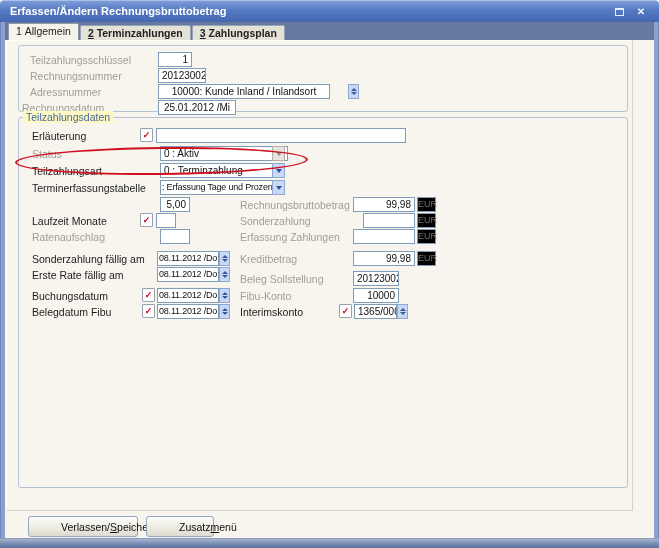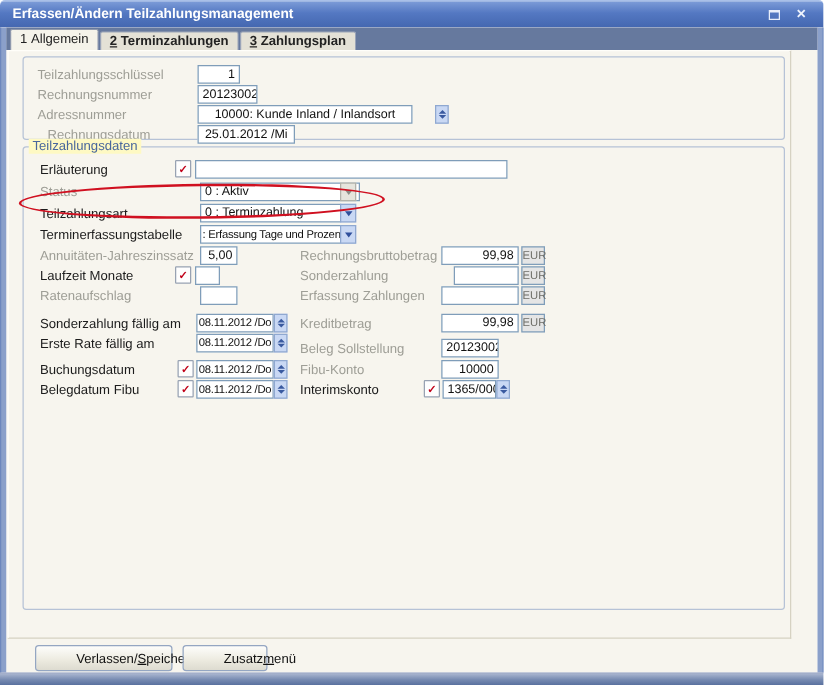--- a/index.html
+++ b/index.html
@@ -28,21 +28,21 @@
   .pageframe{position:absolute;left:6px;top:40px;width:627px;height:471px;
     border-top:1px solid #fffef9;border-left:1px solid #fffef9;border-right:1px solid #d6d2c2;border-bottom:1px solid #d6d2c2;}
   .grp{position:absolute;border:1px solid #b6c2d6;border-radius:3px;}
   .grp-title{position:absolute;font-size:10.5px;color:#49679c;background:#fef9c3;padding:0 3px;white-space:nowrap;}
   .lbl{position:absolute;font-size:10.5px;color:#1c1c1c;white-space:nowrap;}
   .lbl.dis{color:#9e9e96;}
   .tf{position:absolute;height:15px;background:#fff;border:1px solid #7f9db9;font-size:10px;line-height:13px;
     padding:0 3px;white-space:nowrap;overflow:hidden;color:#111;}
   .tf.r{text-align:right;} .tf.c{text-align:center;padding:0 1px;}
   .tf.tight{font-size:9px;letter-spacing:-0.2px;}
-  .cur{position:absolute;width:19px;height:15px;border:1px solid #7f9db9;background:#e5e5e5;color:#6e6e68;
+  .cur{position:absolute;width:19px;height:15px;border:1px solid #7f9db9;background:#000000;color:#6e6e68;
     font-size:9px;line-height:13px;text-align:center;}
   .spin{position:absolute;width:11px;height:15px;background:#c9d8f4;border:1px solid #8fa8d0;
     display:flex;flex-direction:column;align-items:center;justify-content:center;gap:1px;}
   .spin i{display:block;width:0;height:0;border-left:3px solid transparent;border-right:3px solid transparent;}
   .spin .up{border-bottom:3px solid #3a5aa0;}
   .spin .dn{border-top:3px solid #3a5aa0;}
   .dd{position:absolute;width:13px;height:15px;background:#c9d8f4;border:1px solid #8fa8d0;
     display:flex;align-items:center;justify-content:center;}
   .dd i{display:block;width:0;height:0;border-left:3px solid transparent;border-right:3px solid transparent;border-top:4px solid #2f4f9c;}
   .dd.ddis{background:#e6e5dd;border-color:#b2b2aa;}
@@ -55,21 +55,21 @@
 </style>
 </head>
 <body>
 
 <div class="window">
 
   <div class="pagebg"></div>
   <div class="pageframe"></div>
 
   <div class="titlebar">
-    <span class="title">Erfassen/Ändern Teilzahlungsmanagement</span>
+    <span class="title">Erfassen/Ändern Rechnungsbruttobetrag</span>
     <span class="wc wc-restore">
         <span class="restore-glyph"></span>
       </span>
     <span class="wc wc-close">✕</span>
   </div>
   <div class="sideL"></div>
   <div class="sideR"></div>
   <div class="bottombar"></div>
 
   <div class="tabstrip">
@@ -88,21 +88,21 @@
   <span class="lbl dis" style="left:30px;top:70px">Rechnungsnummer</span>
   <span class="tf r" style="left:158px;top:68px;width:48px">20123002</span>
 
   <span class="lbl dis" style="left:30px;top:86px">Adressnummer</span>
   <span class="tf c" style="left:158px;top:84px;width:172px">10000: Kunde Inland / Inlandsort</span>
   <span class="spin" style="left:348px;top:84px">
       <i class="up"></i>
       <i class="dn"></i>
     </span>
 
-  <span class="lbl dis" style="left:38px;top:102px">Rechnungsdatum</span>
+  <span class="lbl dis" style="left:22px;top:102px">Rechnungsdatum</span>
   <span class="tf c" style="left:158px;top:100px;width:78px">25.01.2012 /Mi</span>
 
   <div class="grp" style="left:18px;top:117px;width:610px;height:371px"></div>
   <span class="grp-title" style="left:23px;top:111px">Teilzahlungsdaten</span>
 
   <span class="lbl" style="left:32px;top:130px">Erläuterung</span>
   <span class="icon-btn" style="left:140px;top:128px">✓</span>
   <span class="tf" style="left:156px;top:128px;width:250px"></span>
 
   <span class="lbl dis" style="left:32px;top:148px">Status</span>
@@ -118,21 +118,20 @@
     </span>
 
   <span class="lbl" style="left:32px;top:182px">Terminerfassungstabelle</span>
   <span class="tf c tight" style="left:160px;top:180px;width:113px">: Erfassung Tage und Prozent</span>
   <span class="dd" style="left:272px;top:180px">
       <i></i>
     </span>
 
   <div class="ellipse" style="left:15px;top:147px;width:293px;height:28px"></div>
 
-  <span class="lbl dis" style="left:32px;top:199px">Annuitäten-Jahreszinssatz</span>
   <span class="tf r" style="left:160px;top:197px;width:30px">5,00</span>
   <span class="lbl dis" style="left:240px;top:199px">Rechnungsbruttobetrag</span>
   <span class="tf r" style="left:353px;top:197px;width:62px">99,98</span>
   <span class="cur" style="left:417px;top:197px">EUR</span>
 
   <span class="lbl" style="left:32px;top:215px">Laufzeit Monate</span>
   <span class="icon-btn" style="left:140px;top:213px">✓</span>
   <span class="tf" style="left:156px;top:213px;width:20px"></span>
   <span class="lbl dis" style="left:240px;top:215px">Sonderzahlung</span>
   <span class="tf" style="left:363px;top:213px;width:52px"></span>

